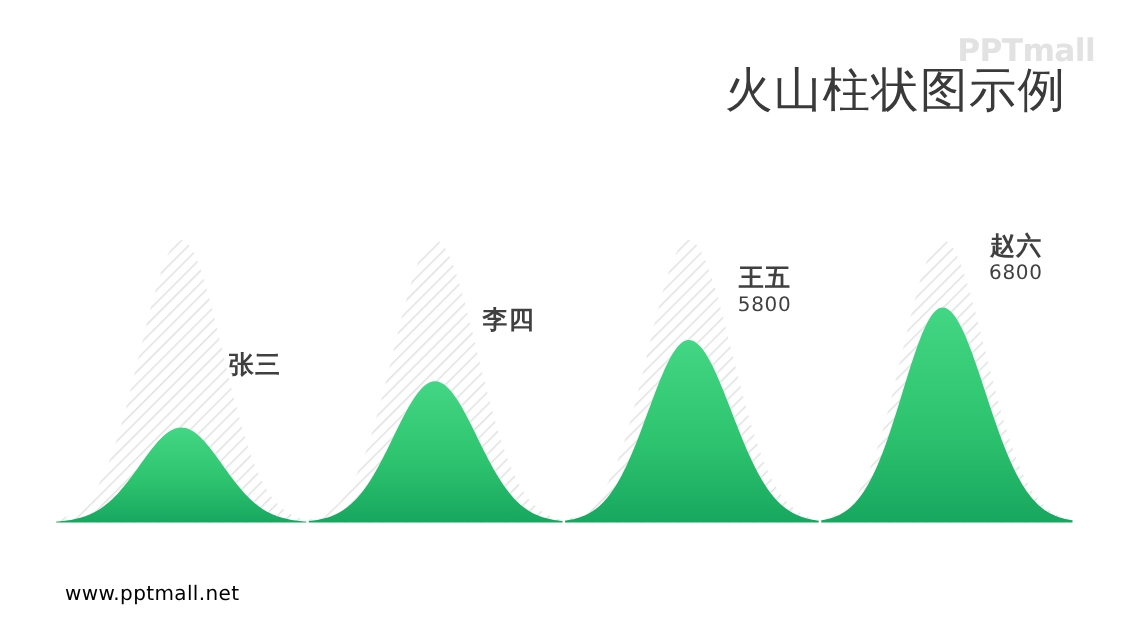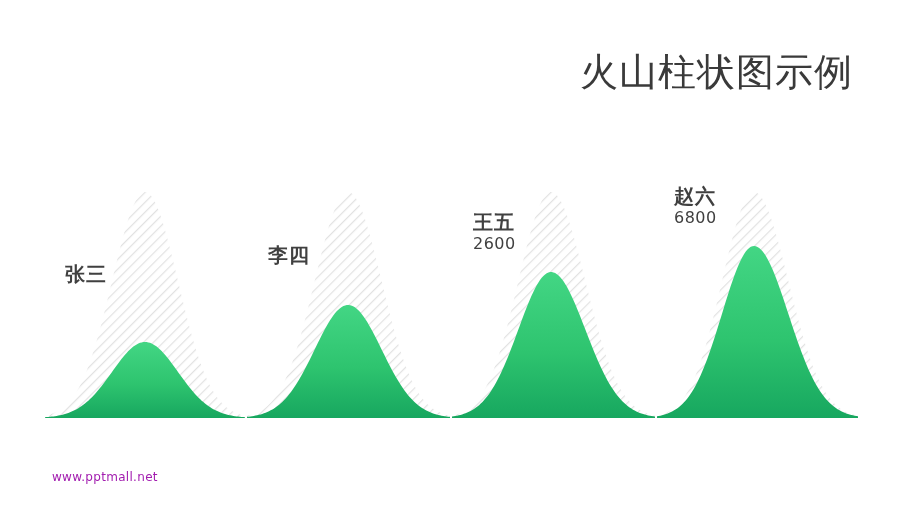--- a/index.html
+++ b/index.html
@@ -60,21 +60,21 @@
     height: 506px;
   }
   #chart svg {
     display: block;
     width: 900px;
     height: 506px;
   }
 
   .mtn-label {
     position: absolute;
-    text-align: left;
+    text-align: right;
     color: #404040;
     font-family: "DejaVu Sans", "Liberation Sans", sans-serif;
     line-height: 1.18;
     pointer-events: none;
     white-space: nowrap;
   }
   .mtn-name {
     font-size: 20px;
     font-weight: 700;
     letter-spacing: 1px;
@@ -85,31 +85,32 @@
     font-weight: 400;
     letter-spacing: 0.5px;
     display: block;
   }
 
   
   #footer {
     position: absolute;
     left: 52px;
     bottom: 22px;
-    font-size: 12px;
-    color: #a21caf;
+    font-size: 16px;
+    color: #000000;
     font-family: "DejaVu Sans", sans-serif;
     letter-spacing: 0.3px;
   }
 </style>
 </head>
 <body>
 
 <div id="slide">
 
+  <div id="logo">PPTmall</div>
 
   <div id="title"><span id="title-inner">火山柱状图示例</span></div>
 
   <div id="chart">
     <svg viewBox="0 0 900 506" xmlns="http://www.w3.org/2000/svg">
       <defs>
         <pattern id="hatch" width="7" height="7" patternUnits="userSpaceOnUse" patternTransform="rotate(45)">
           <rect width="7" height="7" fill="#ffffff"></rect>
           <line x1="0" y1="0" x2="0" y2="7" stroke="#e2e2e2" stroke-width="2.4"></line>
         </pattern>
@@ -124,29 +125,29 @@
           <path d="M 247 418 L 247.00 415.73 L 248.69 415.35 L 250.38 414.92 L 252.07 414.43 L 253.77 413.88 L 255.46 413.25 L 257.15 412.53 L 258.84 411.73 L 260.53 410.82 L 262.23 409.81 L 263.92 408.68 L 265.61 407.42 L 267.30 406.01 L 268.99 404.46 L 270.68 402.75 L 272.38 400.86 L 274.07 398.79 L 275.76 396.52 L 277.45 394.05 L 279.14 391.36 L 280.83 388.45 L 282.52 385.30 L 284.22 381.91 L 285.91 378.27 L 287.60 374.38 L 289.29 370.23 L 290.98 365.83 L 292.68 361.16 L 294.37 356.23 L 296.06 351.05 L 297.75 345.62 L 299.44 339.96 L 301.13 334.06 L 302.82 327.96 L 304.52 321.66 L 306.21 315.18 L 307.90 308.55 L 309.59 301.80 L 311.28 294.95 L 312.98 288.02 L 314.67 281.07 L 316.36 274.11 L 318.05 267.19 L 319.74 260.34 L 321.43 253.61 L 323.13 247.03 L 324.82 240.64 L 326.51 234.49 L 328.20 228.62 L 329.89 223.06 L 331.58 217.86 L 333.27 213.05 L 334.97 208.67 L 336.66 204.74 L 338.35 201.29 L 340.04 198.36 L 341.73 195.97 L 343.43 194.12 L 345.12 192.85 L 346.81 192.14 L 348.50 192.02 L 350.19 192.48 L 351.88 193.50 L 353.57 195.08 L 355.27 197.22 L 356.96 199.88 L 358.65 203.05 L 360.34 206.72 L 362.03 210.85 L 363.73 215.41 L 365.42 220.37 L 367.11 225.69 L 368.80 231.35 L 370.49 237.29 L 372.18 243.49 L 373.88 249.91 L 375.57 256.49 L 377.26 263.21 L 378.95 270.03 L 380.64 276.90 L 382.33 283.80 L 384.02 290.68 L 385.72 297.51 L 387.41 304.26 L 389.10 310.91 L 390.79 317.42 L 392.48 323.78 L 394.17 329.96 L 395.87 335.94 L 397.56 341.70 L 399.25 347.24 L 400.94 352.55 L 402.63 357.61 L 404.33 362.42 L 406.02 366.97 L 407.71 371.28 L 409.40 375.32 L 411.09 379.12 L 412.78 382.66 L 414.48 385.97 L 416.17 389.04 L 417.86 391.88 L 419.55 394.50 L 421.24 396.91 L 422.93 399.12 L 424.63 401.15 L 426.32 402.99 L 428.01 404.67 L 429.70 406.19 L 431.39 407.56 L 433.08 408.79 L 434.77 409.90 L 436.47 410.90 L 438.16 411.79 L 439.85 412.58 L 441.54 413.28 L 443.23 413.90 L 444.92 414.45 L 446.62 414.93 L 448.31 415.36 L 450.00 415.73 L 450 418 Z" fill="url(#hatch)"></path>
           <path d="M 452 418 L 452.00 415.73 L 453.69 415.35 L 455.38 414.91 L 457.07 414.40 L 458.77 413.83 L 460.46 413.18 L 462.15 412.44 L 463.84 411.61 L 465.53 410.67 L 467.23 409.61 L 468.92 408.43 L 470.61 407.12 L 472.30 405.65 L 473.99 404.03 L 475.68 402.23 L 477.38 400.25 L 479.07 398.07 L 480.76 395.69 L 482.45 393.10 L 484.14 390.27 L 485.83 387.20 L 487.52 383.89 L 489.22 380.33 L 490.91 376.50 L 492.60 372.40 L 494.29 368.04 L 495.98 363.41 L 497.68 358.50 L 499.37 353.33 L 501.06 347.90 L 502.75 342.22 L 504.44 336.29 L 506.13 330.14 L 507.82 323.78 L 509.52 317.23 L 511.21 310.51 L 512.90 303.65 L 514.59 296.68 L 516.28 289.64 L 517.98 282.54 L 519.67 275.44 L 521.36 268.37 L 523.05 261.37 L 524.74 254.48 L 526.43 247.75 L 528.13 241.21 L 529.82 234.92 L 531.51 228.91 L 533.20 223.23 L 534.89 217.91 L 536.58 213.00 L 538.27 208.54 L 539.97 204.55 L 541.66 201.07 L 543.35 198.12 L 545.04 195.73 L 546.73 193.92 L 548.42 192.70 L 550.12 192.08 L 551.81 192.06 L 553.50 192.60 L 555.19 193.68 L 556.88 195.30 L 558.58 197.45 L 560.27 200.10 L 561.96 203.25 L 563.65 206.87 L 565.34 210.93 L 567.03 215.41 L 568.73 220.27 L 570.42 225.48 L 572.11 231.01 L 573.80 236.83 L 575.49 242.89 L 577.18 249.16 L 578.88 255.60 L 580.57 262.17 L 582.26 268.85 L 583.95 275.58 L 585.64 282.34 L 587.33 289.09 L 589.02 295.81 L 590.72 302.45 L 592.41 309.01 L 594.10 315.43 L 595.79 321.72 L 597.48 327.84 L 599.17 333.77 L 600.87 339.51 L 602.56 345.03 L 604.25 350.33 L 605.94 355.40 L 607.63 360.23 L 609.33 364.82 L 611.02 369.16 L 612.71 373.25 L 614.40 377.10 L 616.09 380.72 L 617.78 384.09 L 619.48 387.23 L 621.17 390.16 L 622.86 392.86 L 624.55 395.36 L 626.24 397.66 L 627.93 399.77 L 629.63 401.70 L 631.32 403.46 L 633.01 405.06 L 634.70 406.51 L 636.39 407.83 L 638.08 409.02 L 639.77 410.08 L 641.47 411.04 L 643.16 411.90 L 644.85 412.66 L 646.54 413.34 L 648.23 413.95 L 649.92 414.48 L 651.62 414.95 L 653.31 415.36 L 655.00 415.73 L 655 418 Z" fill="url(#hatch)"></path>
           <path d="M 657 418 L 657.00 415.73 L 658.67 415.34 L 660.35 414.90 L 662.02 414.39 L 663.70 413.80 L 665.38 413.14 L 667.05 412.39 L 668.73 411.54 L 670.40 410.58 L 672.08 409.51 L 673.75 408.30 L 675.42 406.95 L 677.10 405.45 L 678.77 403.79 L 680.45 401.95 L 682.13 399.92 L 683.80 397.69 L 685.48 395.24 L 687.15 392.58 L 688.83 389.67 L 690.50 386.52 L 692.17 383.12 L 693.85 379.46 L 695.52 375.53 L 697.20 371.32 L 698.88 366.84 L 700.55 362.09 L 702.23 357.05 L 703.90 351.75 L 705.58 346.19 L 707.25 340.36 L 708.92 334.30 L 710.60 328.01 L 712.27 321.52 L 713.95 314.83 L 715.63 307.99 L 717.30 301.01 L 718.98 293.94 L 720.65 286.79 L 722.33 279.62 L 724.00 272.45 L 725.67 265.33 L 727.35 258.30 L 729.02 251.40 L 730.70 244.68 L 732.38 238.19 L 734.05 231.96 L 735.73 226.05 L 737.40 220.48 L 739.08 215.32 L 740.75 210.59 L 742.42 206.33 L 744.10 202.57 L 745.77 199.35 L 747.45 196.69 L 749.13 194.61 L 750.80 193.13 L 752.48 192.26 L 754.15 192.00 L 755.83 192.32 L 757.50 193.17 L 759.17 194.56 L 760.85 196.47 L 762.52 198.88 L 764.20 201.78 L 765.88 205.16 L 767.55 208.98 L 769.23 213.22 L 770.90 217.85 L 772.58 222.84 L 774.25 228.17 L 775.92 233.79 L 777.60 239.67 L 779.27 245.77 L 780.95 252.06 L 782.63 258.50 L 784.30 265.06 L 785.98 271.69 L 787.65 278.37 L 789.33 285.07 L 791.00 291.74 L 792.67 298.37 L 794.35 304.92 L 796.02 311.36 L 797.70 317.68 L 799.38 323.85 L 801.05 329.85 L 802.73 335.66 L 804.40 341.28 L 806.08 346.68 L 807.75 351.86 L 809.42 356.81 L 811.10 361.52 L 812.77 365.99 L 814.45 370.23 L 816.13 374.22 L 817.80 377.98 L 819.48 381.50 L 821.15 384.79 L 822.83 387.86 L 824.50 390.70 L 826.17 393.34 L 827.85 395.78 L 829.52 398.02 L 831.20 400.08 L 832.88 401.97 L 834.55 403.69 L 836.23 405.26 L 837.90 406.68 L 839.58 407.97 L 841.25 409.13 L 842.92 410.17 L 844.60 411.11 L 846.27 411.95 L 847.95 412.71 L 849.63 413.37 L 851.30 413.97 L 852.98 414.49 L 854.65 414.96 L 856.33 415.37 L 858.00 415.73 L 858 418 Z" fill="url(#hatch)"></path>
           <path d="M 45 418 L 45.00 417.24 L 46.67 417.11 L 48.33 416.97 L 50.00 416.80 L 51.67 416.62 L 53.33 416.41 L 55.00 416.17 L 56.67 415.90 L 58.33 415.60 L 60.00 415.26 L 61.67 414.88 L 63.33 414.46 L 65.00 414.00 L 66.67 413.48 L 68.33 412.91 L 70.00 412.28 L 71.67 411.60 L 73.33 410.84 L 75.00 410.02 L 76.67 409.13 L 78.33 408.16 L 80.00 407.12 L 81.67 405.99 L 83.33 404.78 L 85.00 403.49 L 86.67 402.11 L 88.33 400.65 L 90.00 399.10 L 91.67 397.46 L 93.33 395.74 L 95.00 393.94 L 96.67 392.05 L 98.33 390.09 L 100.00 388.06 L 101.67 385.96 L 103.33 383.80 L 105.00 381.59 L 106.67 379.34 L 108.33 377.05 L 110.00 374.74 L 111.67 372.41 L 113.33 370.08 L 115.00 367.76 L 116.67 365.47 L 118.33 363.20 L 120.00 360.99 L 121.67 358.84 L 123.33 356.76 L 125.00 354.77 L 126.67 352.89 L 128.33 351.12 L 130.00 349.47 L 131.67 347.97 L 133.33 346.61 L 135.00 345.42 L 136.67 344.39 L 138.33 343.54 L 140.00 342.87 L 141.67 342.39 L 143.33 342.10 L 145.00 342.00 L 146.67 342.10 L 148.33 342.39 L 150.00 342.87 L 151.67 343.54 L 153.33 344.39 L 155.00 345.42 L 156.67 346.61 L 158.33 347.97 L 160.00 349.47 L 161.67 351.12 L 163.33 352.89 L 165.00 354.77 L 166.67 356.76 L 168.33 358.84 L 170.00 360.99 L 171.67 363.20 L 173.33 365.47 L 175.00 367.76 L 176.67 370.08 L 178.33 372.41 L 180.00 374.74 L 181.67 377.05 L 183.33 379.34 L 185.00 381.59 L 186.67 383.80 L 188.33 385.96 L 190.00 388.06 L 191.67 390.09 L 193.33 392.05 L 195.00 393.94 L 196.67 395.74 L 198.33 397.46 L 200.00 399.10 L 201.67 400.65 L 203.33 402.11 L 205.00 403.49 L 206.67 404.78 L 208.33 405.99 L 210.00 407.12 L 211.67 408.16 L 213.33 409.13 L 215.00 410.02 L 216.67 410.84 L 218.33 411.60 L 220.00 412.28 L 221.67 412.91 L 223.33 413.48 L 225.00 414.00 L 226.67 414.46 L 228.33 414.88 L 230.00 415.26 L 231.67 415.60 L 233.33 415.90 L 235.00 416.17 L 236.67 416.41 L 238.33 416.62 L 240.00 416.80 L 241.67 416.97 L 243.33 417.11 L 245.00 417.24 L 245 418 Z" fill="url(#greenGrad)"></path>
           <path d="M 247 418 L 247.00 416.86 L 248.69 416.68 L 250.38 416.46 L 252.07 416.22 L 253.77 415.94 L 255.46 415.62 L 257.15 415.27 L 258.84 414.86 L 260.53 414.41 L 262.23 413.91 L 263.92 413.34 L 265.61 412.71 L 267.30 412.01 L 268.99 411.23 L 270.68 410.37 L 272.38 409.43 L 274.07 408.39 L 275.76 407.26 L 277.45 406.02 L 279.14 404.68 L 280.83 403.22 L 282.52 401.65 L 284.22 399.96 L 285.91 398.14 L 287.60 396.19 L 289.29 394.12 L 290.98 391.91 L 292.68 389.58 L 294.37 387.12 L 296.06 384.53 L 297.75 381.81 L 299.44 378.98 L 301.13 376.03 L 302.82 372.98 L 304.52 369.83 L 306.21 366.59 L 307.90 363.28 L 309.59 359.90 L 311.28 356.47 L 312.98 353.01 L 314.67 349.53 L 316.36 346.05 L 318.05 342.59 L 319.74 339.17 L 321.43 335.80 L 323.13 332.51 L 324.82 329.32 L 326.51 326.25 L 328.20 323.31 L 329.89 320.53 L 331.58 317.93 L 333.27 315.53 L 334.97 313.33 L 336.66 311.37 L 338.35 309.65 L 340.04 308.18 L 341.73 306.98 L 343.43 306.06 L 345.12 305.42 L 346.81 305.07 L 348.50 305.01 L 350.19 305.24 L 351.88 305.75 L 353.57 306.54 L 355.27 307.61 L 356.96 308.94 L 358.65 310.53 L 360.34 312.36 L 362.03 314.42 L 363.73 316.70 L 365.42 319.18 L 367.11 321.85 L 368.80 324.67 L 370.49 327.65 L 372.18 330.75 L 373.88 333.95 L 375.57 337.25 L 377.26 340.61 L 378.95 344.01 L 380.64 347.45 L 382.33 350.90 L 384.02 354.34 L 385.72 357.75 L 387.41 361.13 L 389.10 364.45 L 390.79 367.71 L 392.48 370.89 L 394.17 373.98 L 395.87 376.97 L 397.56 379.85 L 399.25 382.62 L 400.94 385.27 L 402.63 387.80 L 404.33 390.21 L 406.02 392.49 L 407.71 394.64 L 409.40 396.66 L 411.09 398.56 L 412.78 400.33 L 414.48 401.98 L 416.17 403.52 L 417.86 404.94 L 419.55 406.25 L 421.24 407.46 L 422.93 408.56 L 424.63 409.57 L 426.32 410.50 L 428.01 411.33 L 429.70 412.09 L 431.39 412.78 L 433.08 413.40 L 434.77 413.95 L 436.47 414.45 L 438.16 414.89 L 439.85 415.29 L 441.54 415.64 L 443.23 415.95 L 444.92 416.23 L 446.62 416.47 L 448.31 416.68 L 450.00 416.86 L 450 418 Z" fill="url(#greenGrad)"></path>
           <path d="M 452 418 L 452.00 416.53 L 453.69 416.28 L 455.38 416.00 L 457.07 415.68 L 458.77 415.31 L 460.46 414.89 L 462.15 414.41 L 463.84 413.87 L 465.53 413.26 L 467.23 412.58 L 468.92 411.82 L 470.61 410.97 L 472.30 410.02 L 473.99 408.97 L 475.68 407.81 L 477.38 406.53 L 479.07 405.13 L 480.76 403.59 L 482.45 401.91 L 484.14 400.08 L 485.83 398.11 L 487.52 395.97 L 489.22 393.66 L 490.91 391.19 L 492.60 388.54 L 494.29 385.73 L 495.98 382.73 L 497.68 379.56 L 499.37 376.22 L 501.06 372.71 L 502.75 369.04 L 504.44 365.21 L 506.13 361.24 L 507.82 357.13 L 509.52 352.90 L 511.21 348.56 L 512.90 344.13 L 514.59 339.63 L 516.28 335.08 L 517.98 330.49 L 519.67 325.91 L 521.36 321.34 L 523.05 316.81 L 524.74 312.36 L 526.43 308.01 L 528.13 303.79 L 529.82 299.73 L 531.51 295.84 L 533.20 292.17 L 534.89 288.74 L 536.58 285.57 L 538.27 282.68 L 539.97 280.11 L 541.66 277.86 L 543.35 275.96 L 545.04 274.41 L 546.73 273.24 L 548.42 272.45 L 550.12 272.05 L 551.81 272.04 L 553.50 272.39 L 555.19 273.09 L 556.88 274.13 L 558.58 275.52 L 560.27 277.24 L 561.96 279.27 L 563.65 281.61 L 565.34 284.23 L 567.03 287.12 L 568.73 290.26 L 570.42 293.63 L 572.11 297.20 L 573.80 300.96 L 575.49 304.87 L 577.18 308.92 L 578.88 313.09 L 580.57 317.33 L 582.26 321.64 L 583.95 325.99 L 585.64 330.36 L 587.33 334.72 L 589.02 339.06 L 590.72 343.36 L 592.41 347.59 L 594.10 351.74 L 595.79 355.80 L 597.48 359.75 L 599.17 363.59 L 600.87 367.29 L 602.56 370.86 L 604.25 374.29 L 605.94 377.56 L 607.63 380.68 L 609.33 383.64 L 611.02 386.45 L 612.71 389.09 L 614.40 391.58 L 616.09 393.91 L 617.78 396.09 L 619.48 398.12 L 621.17 400.01 L 622.86 401.76 L 624.55 403.37 L 626.24 404.86 L 627.93 406.22 L 629.63 407.47 L 631.32 408.61 L 633.01 409.64 L 634.70 410.58 L 636.39 411.43 L 638.08 412.20 L 639.77 412.89 L 641.47 413.51 L 643.16 414.06 L 644.85 414.55 L 646.54 414.99 L 648.23 415.38 L 649.92 415.73 L 651.62 416.03 L 653.31 416.30 L 655.00 416.53 L 655 418 Z" fill="url(#greenGrad)"></path>
           <path d="M 657 418 L 657.00 416.27 L 658.67 415.98 L 660.35 415.64 L 662.02 415.25 L 663.70 414.81 L 665.38 414.30 L 667.05 413.73 L 668.73 413.08 L 670.40 412.36 L 672.08 411.54 L 673.75 410.62 L 675.42 409.59 L 677.10 408.45 L 678.77 407.18 L 680.45 405.78 L 682.13 404.24 L 683.80 402.54 L 685.48 400.68 L 687.15 398.65 L 688.83 396.44 L 690.50 394.05 L 692.17 391.46 L 693.85 388.67 L 695.52 385.68 L 697.20 382.48 L 698.88 379.07 L 700.55 375.45 L 702.23 371.62 L 703.90 367.58 L 705.58 363.34 L 707.25 358.91 L 708.92 354.30 L 710.60 349.51 L 712.27 344.57 L 713.95 339.48 L 715.63 334.28 L 717.30 328.97 L 718.98 323.58 L 720.65 318.14 L 722.33 312.68 L 724.00 307.23 L 725.67 301.81 L 727.35 296.46 L 729.02 291.21 L 730.70 286.10 L 732.38 281.15 L 734.05 276.41 L 735.73 271.91 L 737.40 267.68 L 739.08 263.75 L 740.75 260.15 L 742.42 256.91 L 744.10 254.05 L 745.77 251.60 L 747.45 249.57 L 749.13 247.99 L 750.80 246.86 L 752.48 246.20 L 754.15 246.00 L 755.83 246.24 L 757.50 246.89 L 759.17 247.95 L 760.85 249.40 L 762.52 251.23 L 764.20 253.44 L 765.88 256.01 L 767.55 258.92 L 769.23 262.15 L 770.90 265.67 L 772.58 269.47 L 774.25 273.53 L 775.92 277.80 L 777.60 282.28 L 779.27 286.92 L 780.95 291.71 L 782.63 296.61 L 784.30 301.60 L 785.98 306.65 L 787.65 311.74 L 789.33 316.83 L 791.00 321.91 L 792.67 326.95 L 794.35 331.94 L 796.02 336.84 L 797.70 341.65 L 799.38 346.35 L 801.05 350.91 L 802.73 355.34 L 804.40 359.61 L 806.08 363.72 L 807.75 367.66 L 809.42 371.43 L 811.10 375.01 L 812.77 378.42 L 814.45 381.64 L 816.13 384.68 L 817.80 387.54 L 819.48 390.22 L 821.15 392.73 L 822.83 395.06 L 824.50 397.23 L 826.17 399.23 L 827.85 401.09 L 829.52 402.80 L 831.20 404.36 L 832.88 405.80 L 834.55 407.11 L 836.23 408.30 L 837.90 409.38 L 839.58 410.36 L 841.25 411.25 L 842.92 412.04 L 844.60 412.76 L 846.27 413.40 L 847.95 413.97 L 849.63 414.48 L 851.30 414.93 L 852.98 415.33 L 854.65 415.69 L 856.33 416.00 L 858.00 416.27 L 858 418 Z" fill="url(#greenGrad)"></path>
         </g>
     </svg>
     <div id="labels">
-        <div class="mtn-label" style="left: 65px; top: 263px; width: 160px;">
+        <div class="mtn-label" style="left: 65px; top: 280px; width: 160px;">
           <span class="mtn-name">张三</span>
         </div>
         <div class="mtn-label" style="left: 268px; top: 244px; width: 160px;">
           <span class="mtn-name">李四</span>
         </div>
         <div class="mtn-label" style="left: 473px; top: 211px; width: 160px;">
           <span class="mtn-name">王五</span>
-          <span class="mtn-value">2600</span>
+          <span class="mtn-value">5800</span>
         </div>
         <div class="mtn-label" style="left: 674px; top: 185px; width: 160px;">
           <span class="mtn-name">赵六</span>
           <span class="mtn-value">6800</span>
         </div>
       </div>
   </div>
 
   <div id="footer">www.pptmall.net</div>
 </div>

